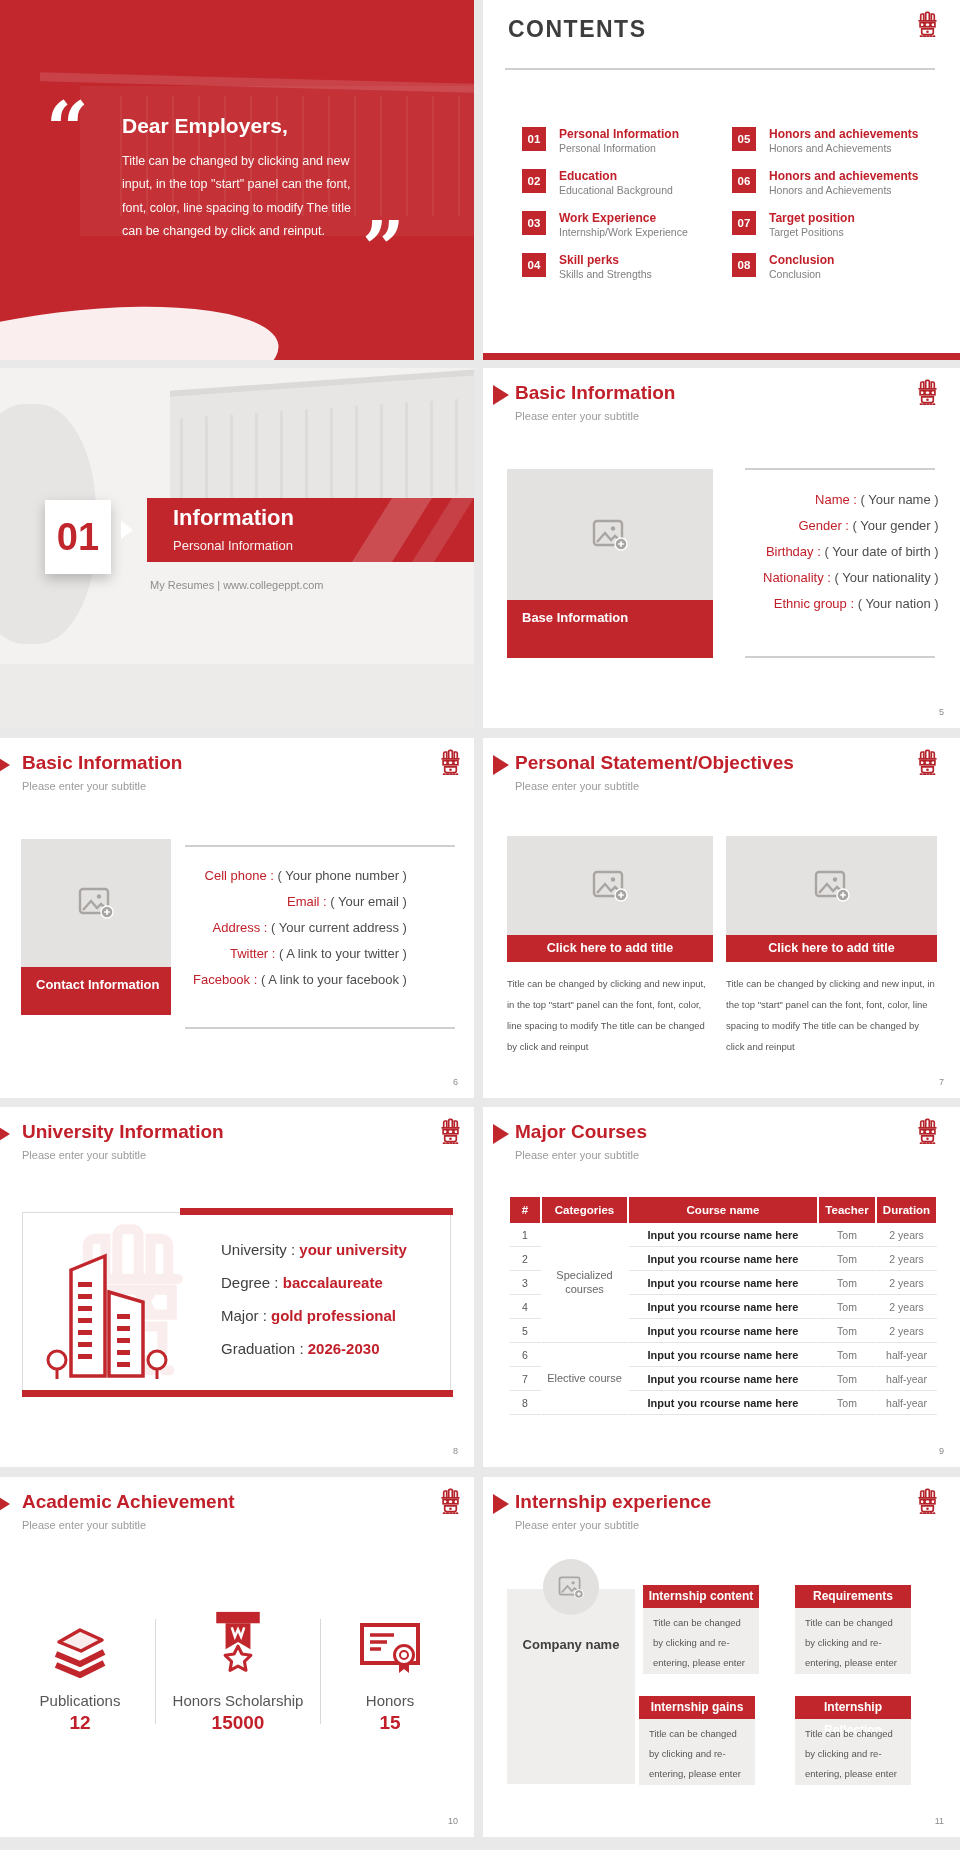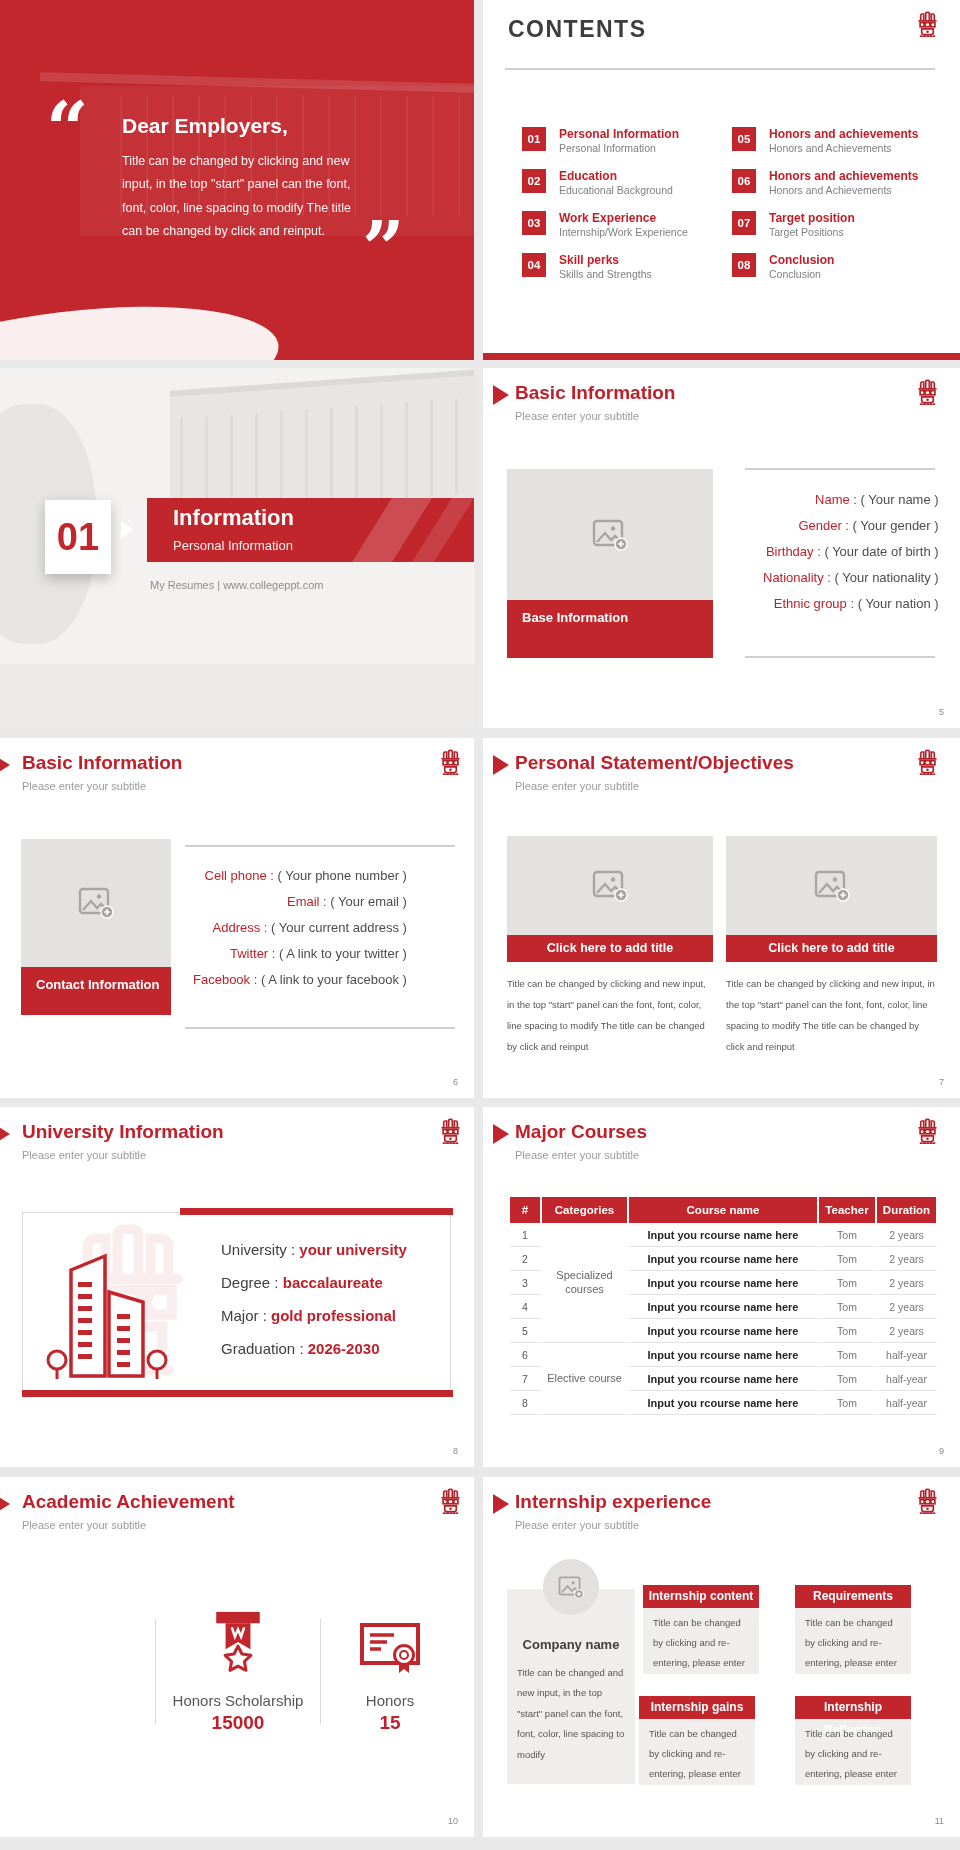--- a/index.html
+++ b/index.html
@@ -447,20 +447,31 @@
   <div class="slide leftsl" id="academic" style="left:0;top:1477px">
     <div class="hd-arrow"></div>
     <div class="hd-title">Academic Achievement</div>
     <div class="hd-sub">Please enter your subtitle</div>
     <div class="hd-logo">
         <svg viewBox="0 0 24 27">
           <use href="#seal"></use>
         </svg>
       </div>
 
+    <div class="stat" style="left:5px;top:138px">
+      <div class="icn">
+        <svg width="66" height="58" viewBox="0 0 66 58">
+          <path d="M12 21 L33 9 L55 19 L34 30 Z" fill="#f8ecec" stroke="#c0262c" stroke-width="3.5" stroke-linejoin="round"></path>
+          <path d="M9 33 L33 43 L57 31" fill="none" stroke="#c0262c" stroke-width="6" stroke-linejoin="round"></path>
+          <path d="M9 44 L33 54 L57 42" fill="none" stroke="#c0262c" stroke-width="6" stroke-linejoin="round"></path>
+        </svg>
+      </div>
+      <div class="lb">Publications</div>
+      <div class="vl">12</div>
+    </div>
     <div class="stat" style="left:163px;top:131px">
       <div class="icn" style="height:71px">
         <svg width="58" height="70" viewBox="0 0 56 66">
           <rect x="7" y="2" width="42" height="11" fill="#c0262c"></rect>
           <polygon points="16,13 40,13 40,38 28,31 16,38" fill="#c0262c"></polygon>
           <path d="M28 35 L31.8 42.7 L40.4 43.9 L34.2 49.9 L35.7 58.4 L28 54.4 L20.3 58.4 L21.8 49.9 L15.6 43.9 L24.2 42.7 Z" fill="#fff" stroke="#c0262c" stroke-width="3" stroke-linejoin="round"></path>
           <path d="M22 17 l3 9 3-7 3 7 3-9" fill="none" stroke="#fff" stroke-width="2.4"></path>
         </svg>
       </div>
       <div class="lb">Honors Scholarship</div>
@@ -494,21 +505,20 @@
         </svg>
       </div>
 
     <div class="abs icard"></div>
     <div class="abs icircle">
       <svg viewBox="0 0 36 32">
           <use href="#imgph"></use>
         </svg>
     </div>
     <div class="abs iname">Company name</div>
-    <div class="abs icap">Title can be changed and new input, in the top "start" panel can the font, font, color, line spacing to modify</div>
 
     <div class="ibox" style="left:160px;top:108px">
       <div class="h">Internship content</div>
       <div class="b">Title can be changed by clicking and re-entering, please enter the caption here.</div>
     </div>
     <div class="ibox" style="left:312px;top:108px">
       <div class="h">Requirements</div>
       <div class="b">Title can be changed by clicking and re-entering, please enter the caption here.</div>
     </div>
     <div class="ibox" style="left:156px;top:219px">

